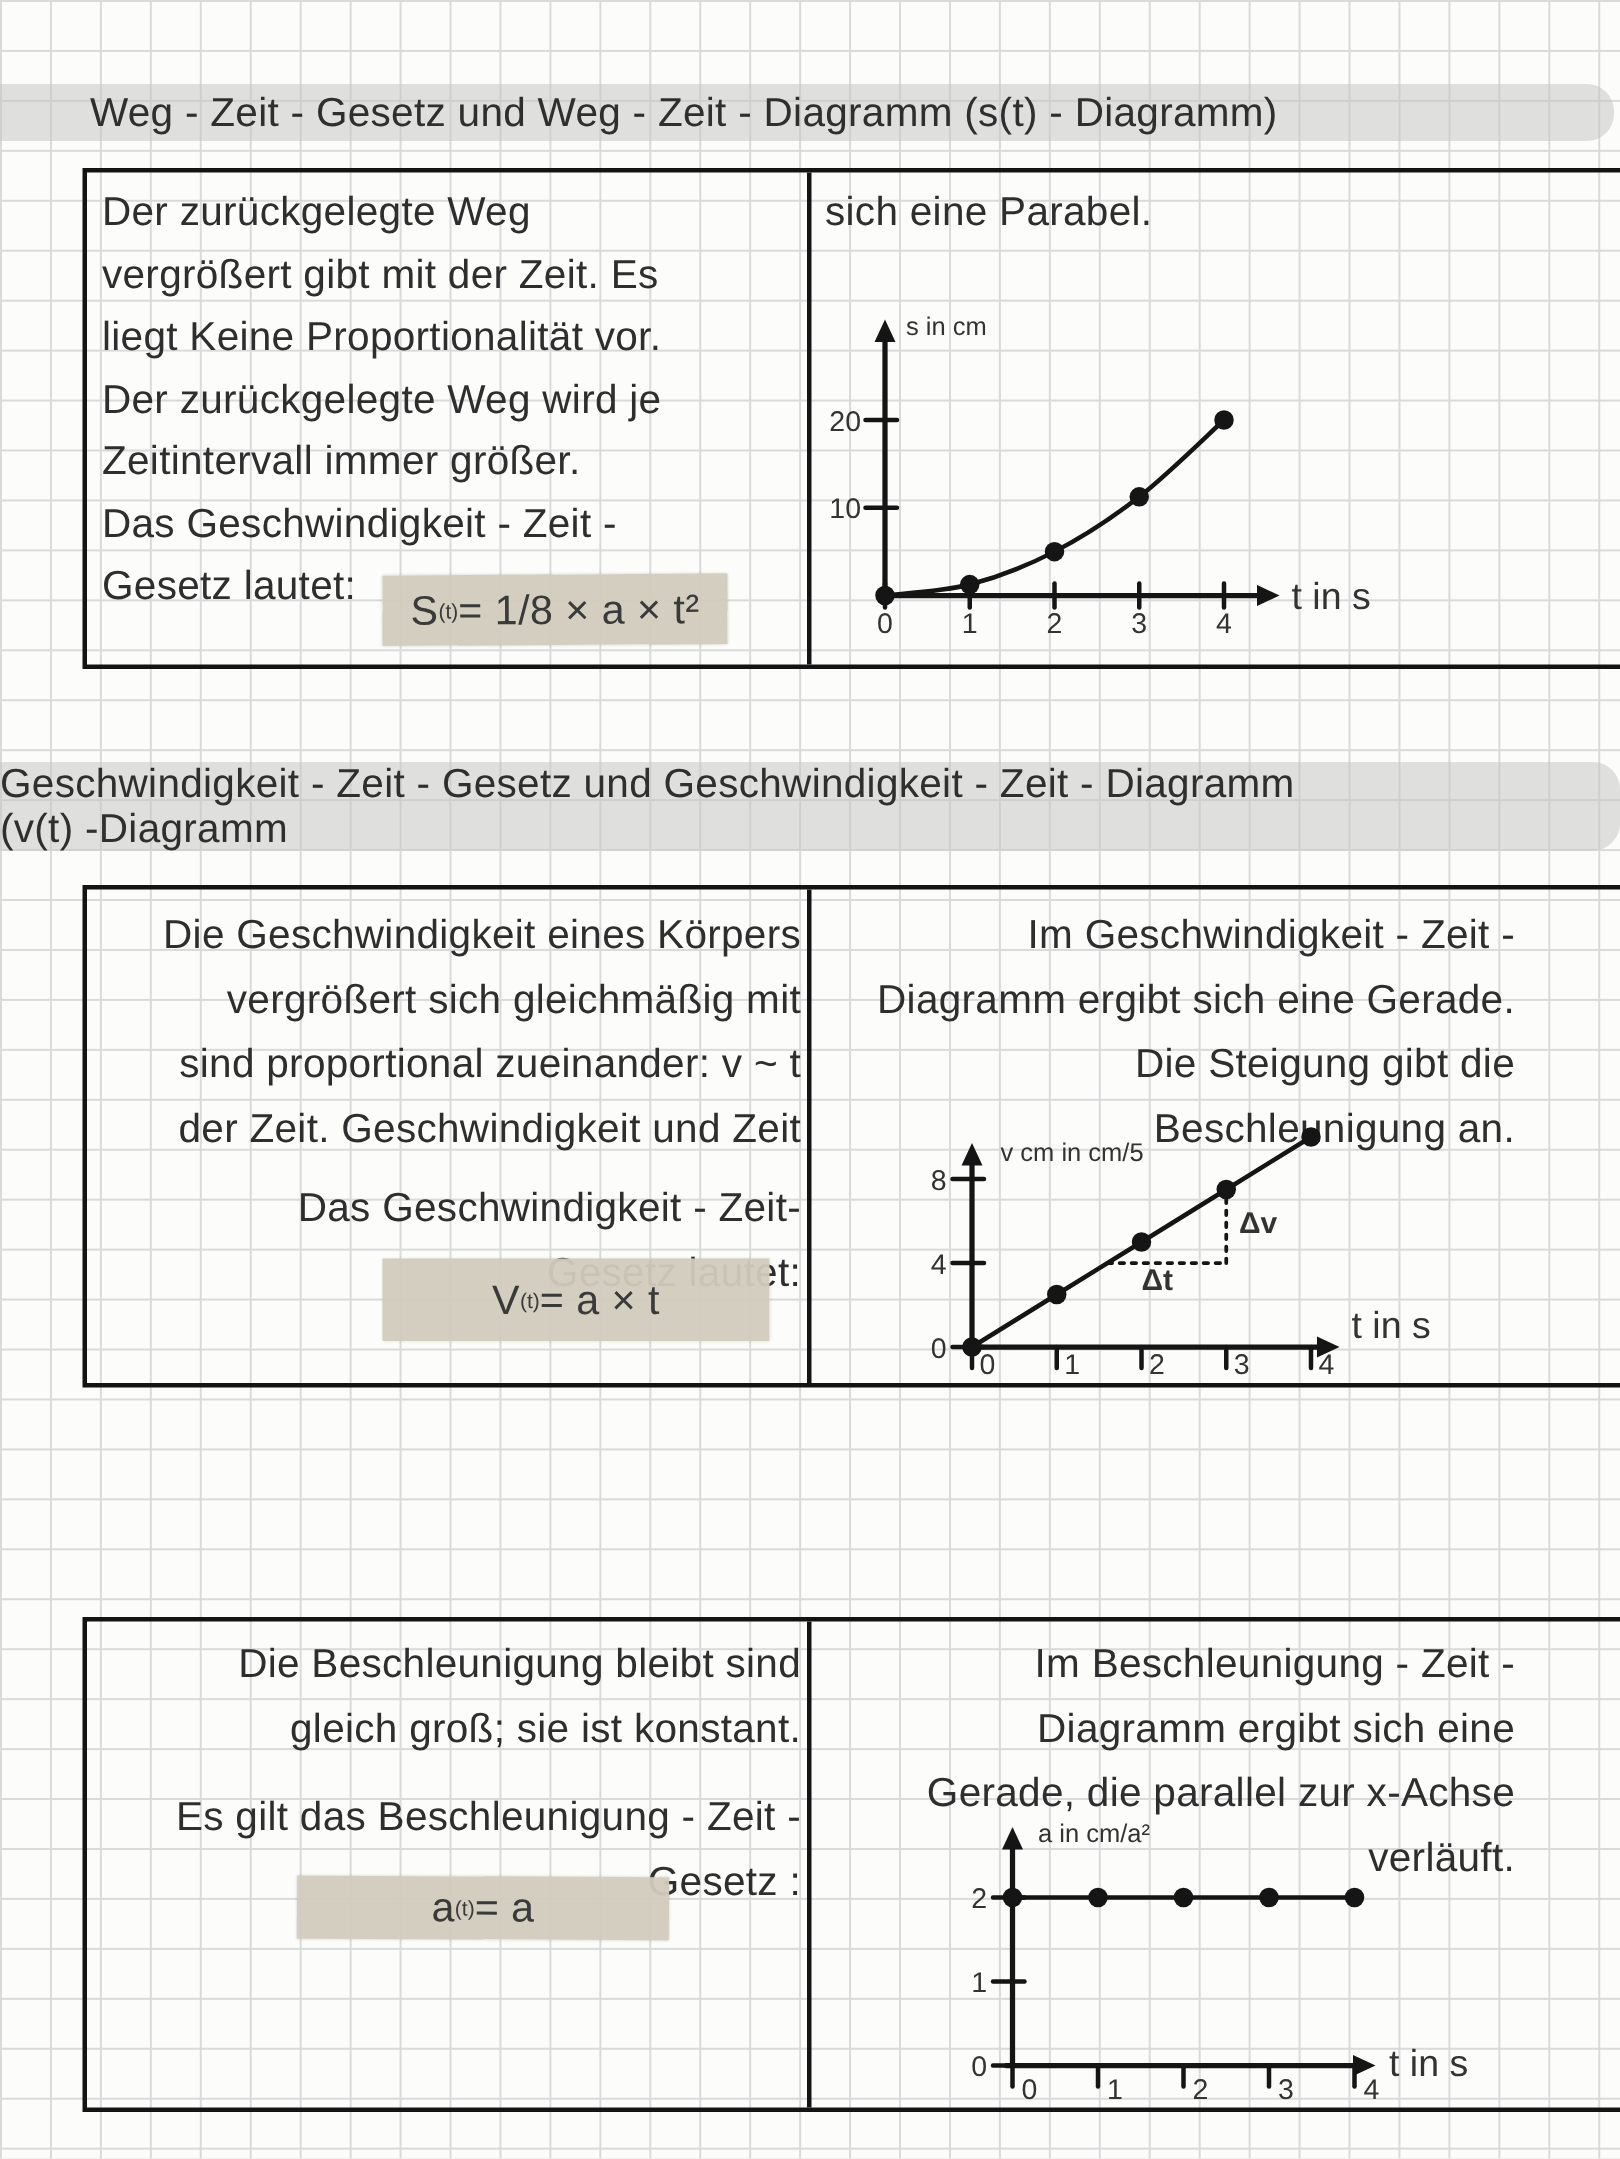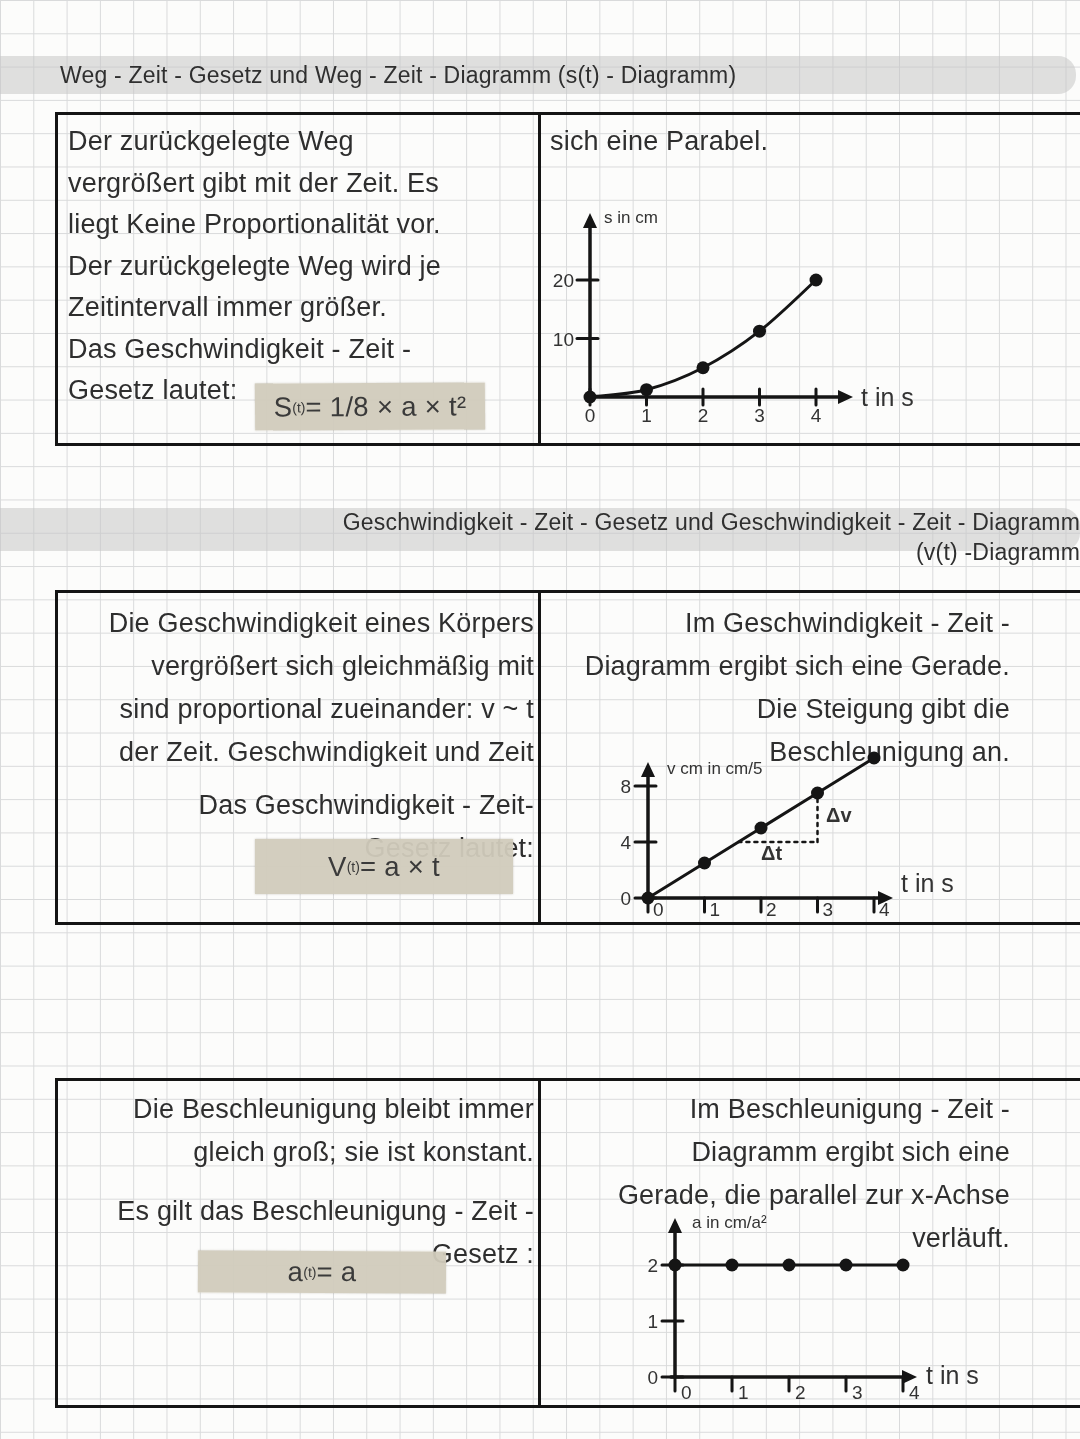--- a/index.html
+++ b/index.html
@@ -10,24 +10,24 @@
       linear-gradient(to right, #d9dadb 1px, transparent 1px),
       linear-gradient(to bottom, #d9dadb 1px, transparent 1px);
     background-size:33.3px 33.3px;
     font-family:"Liberation Sans", sans-serif;
     color:#2e2e2e;
     overflow:hidden;
   }
   .titlebar{
     position:absolute; left:0; background:rgba(199,199,199,0.55);
     border-radius:0 18px 18px 0;
-    font-size:23px; letter-spacing:.2px; color:#2f2f2f;
+    font-size:27px; letter-spacing:.2px; color:#2f2f2f;
   }
   .titlebar.one-line{ top:56px; width:1076px; height:38px; line-height:38px; padding-left:60px; box-sizing:border-box;}
-  .titlebar.two-line{ width:1080px; height:43px; text-align:right; }
+  .titlebar.two-line{ width:1080px; height:59px; text-align:left; }
   .titlebar.two-line .tl{ display:block; line-height:29.5px; }
   #titlebar-2{ top:508px; }
   #titlebar-3{ top:986px; }
   .box{
     position:absolute; left:55px; width:1032px; box-sizing:border-box;
     border:3px solid #141414; background:transparent;
   }
   #box-1{ top:112px; height:334px; }
   #box-2{ top:590px; height:335px; }
   #box-3{ top:1078px; height:330px; }
@@ -172,21 +172,21 @@
       <circle cx="53" cy="152" r="6.5" fill="#151515"></circle>
       <circle cx="109.5" cy="117" r="6.5" fill="#151515"></circle>
       <circle cx="166" cy="82" r="6.5" fill="#151515"></circle>
       <circle cx="222.5" cy="47" r="6.5" fill="#151515"></circle>
       <circle cx="279" cy="12" r="6.5" fill="#151515"></circle>
     </svg>
 
   <div class="box" id="box-3">
     <div class="divider"></div>
     <div class="col left">
-      <div class="ln">Die Beschleunigung bleibt immer</div>
+      <div class="ln">Die Beschleunigung bleibt sind</div>
       <div class="ln">gleich groß; sie ist konstant.</div>
       <div class="ln gap-md">Es gilt das Beschleunigung - Zeit -</div>
       <div class="ln">Gesetz :</div>
     </div>
     <div class="col right">
       <div class="ln">Im Beschleunigung - Zeit -</div>
       <div class="ln">Diagramm ergibt sich eine</div>
       <div class="ln">Gerade, die parallel zur x-Achse</div>
       <div class="ln">verläuft.</div>
     </div>

